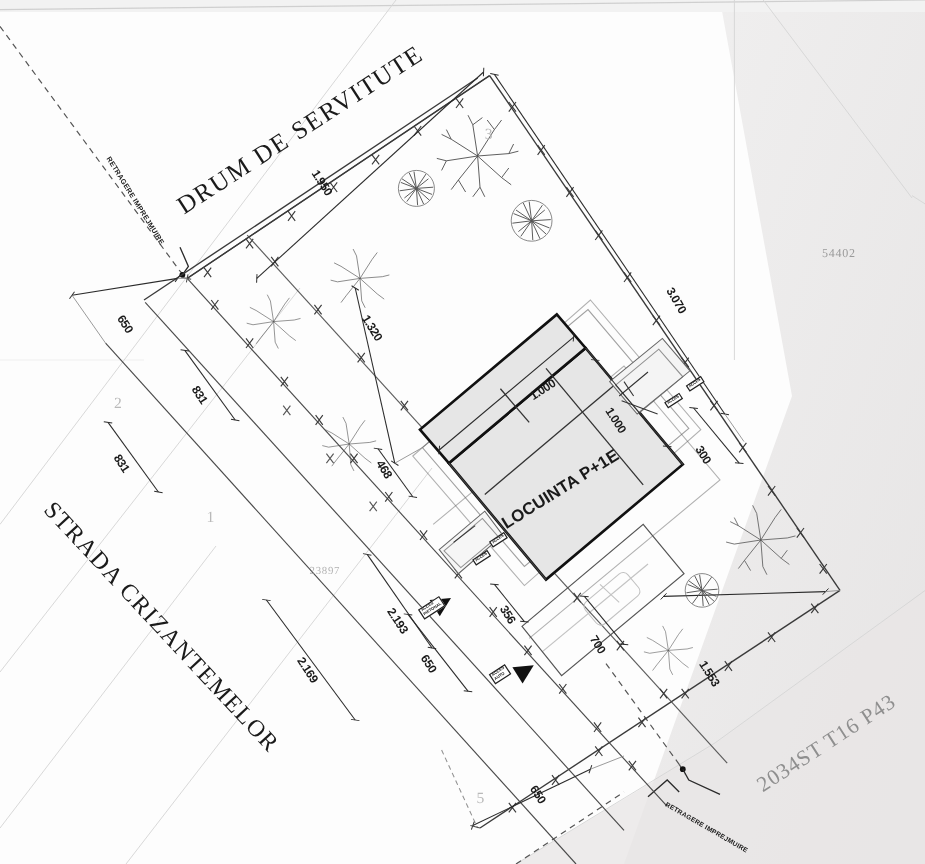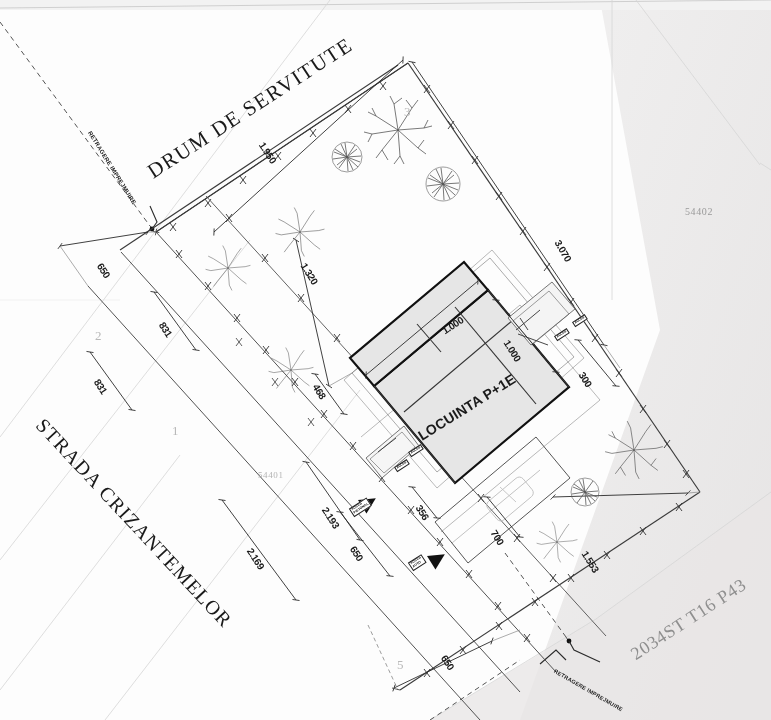--- a/index.html
+++ b/index.html
@@ -371,21 +371,21 @@
   <div class="lbl dim" style="left:415px;top:430px;transform:rotate(-32deg);font-size:14px;letter-spacing:0.2px;">LOCUINTA P+1E</div>
 </div>
 
 <div>
   <div class="lbl dim" style="left:92px;top:130px;transform:rotate(58deg);font-size:6px;letter-spacing:0.2px;">RETRAGERE IMPREJMUIRE</div>
   <div class="lbl dim" style="left:556px;top:668px;transform:rotate(30deg);font-size:5.5px;letter-spacing:0.2px;">RETRAGERE IMPREJMUIRE</div>
 </div>
 
 <div>
   <div class="lbl cad" style="left:641px;top:206px;font-size:10px;letter-spacing:0.6px;padding-left:44px;">54402</div>
-  <div class="lbl cad" style="left:258px;top:470px;font-size:9px;letter-spacing:0.6px;opacity:0.75;">54401</div>
+  <div class="lbl cad" style="left:258px;top:470px;font-size:9px;letter-spacing:0.6px;opacity:0.75;">23897</div>
   <div class="lbl cad" style="left:627px;top:647px;transform:rotate(-33deg);font-size:18px;letter-spacing:0.8px;color:#8f8f8f;">2034ST  T16 P43</div>
 </div>
 
 <div>
   <div class="lbl plotnum" style="left:404px;top:104px;font-size:13px;">3</div>
   <div class="lbl plotnum" style="left:95px;top:328px;font-size:13px;">2</div>
   <div class="lbl plotnum" style="left:172px;top:423px;font-size:13px;">1</div>
   <div class="lbl plotnum" style="left:397px;top:657px;font-size:13px;">5</div>
 </div>
 

